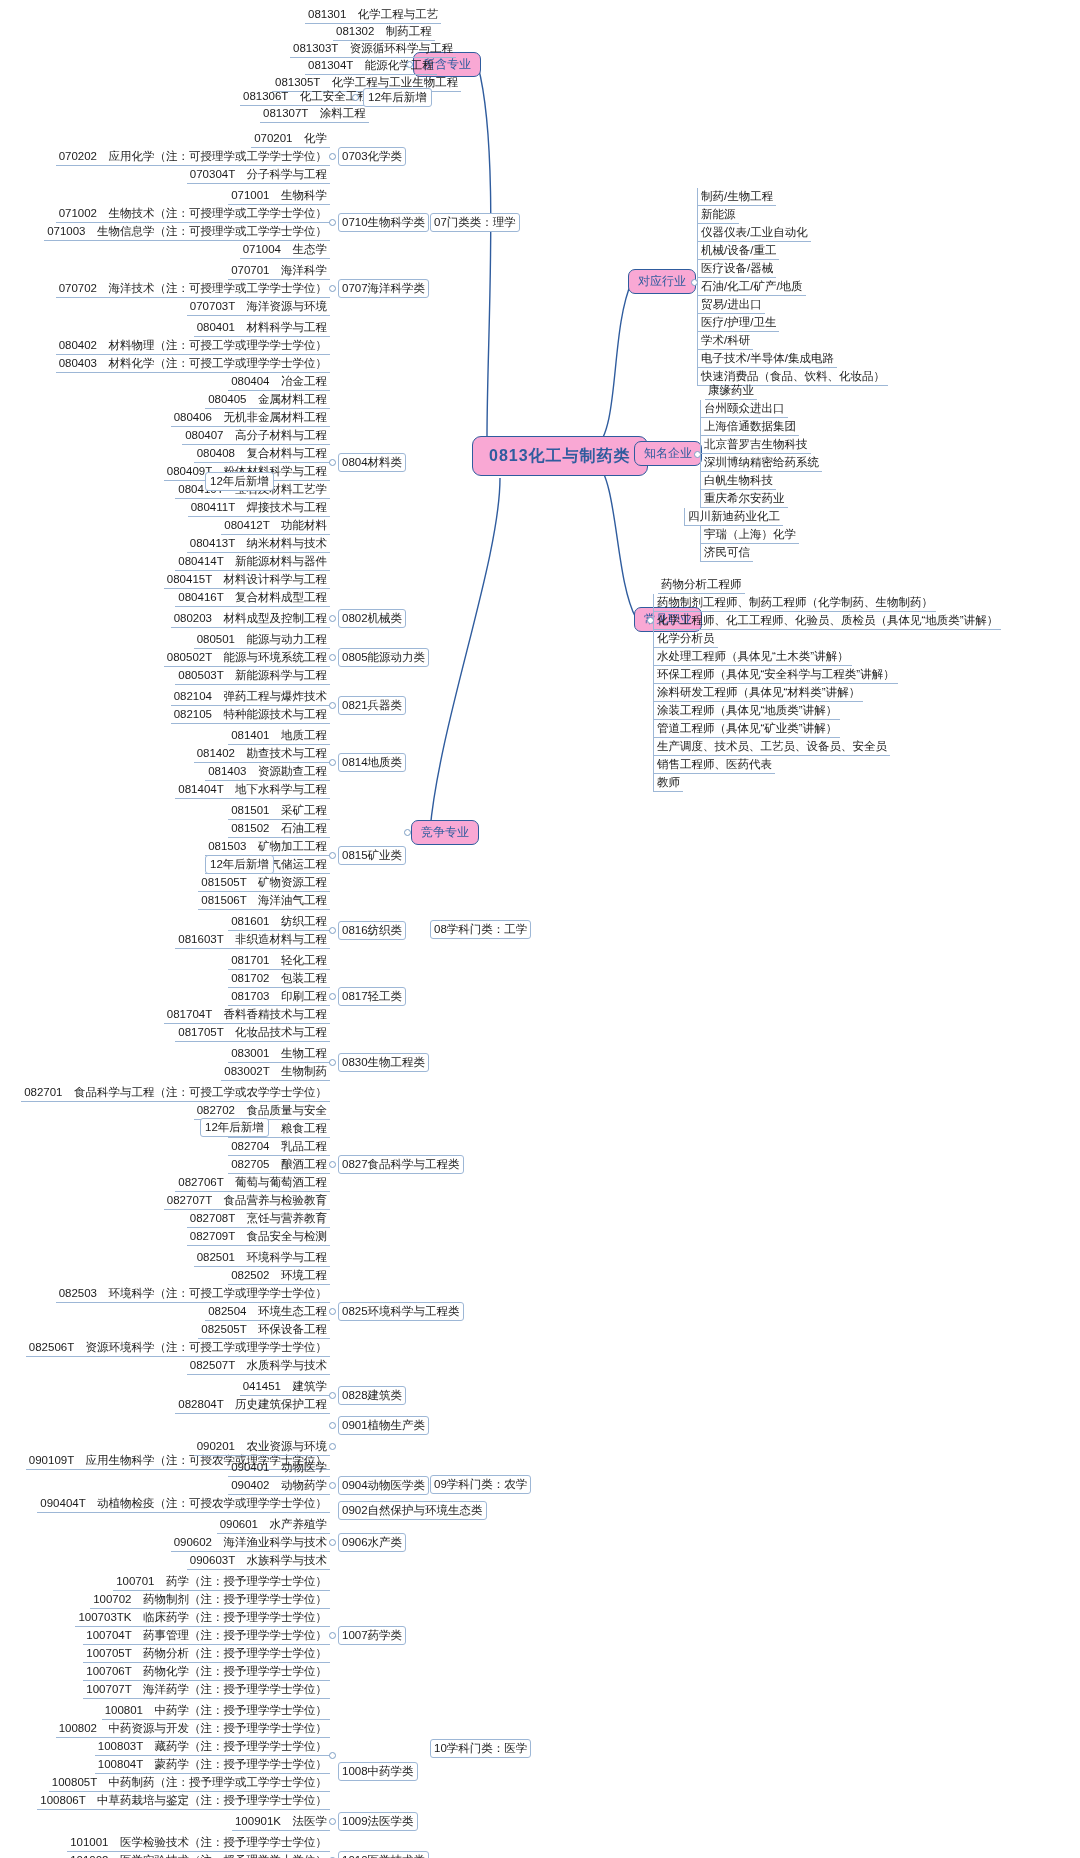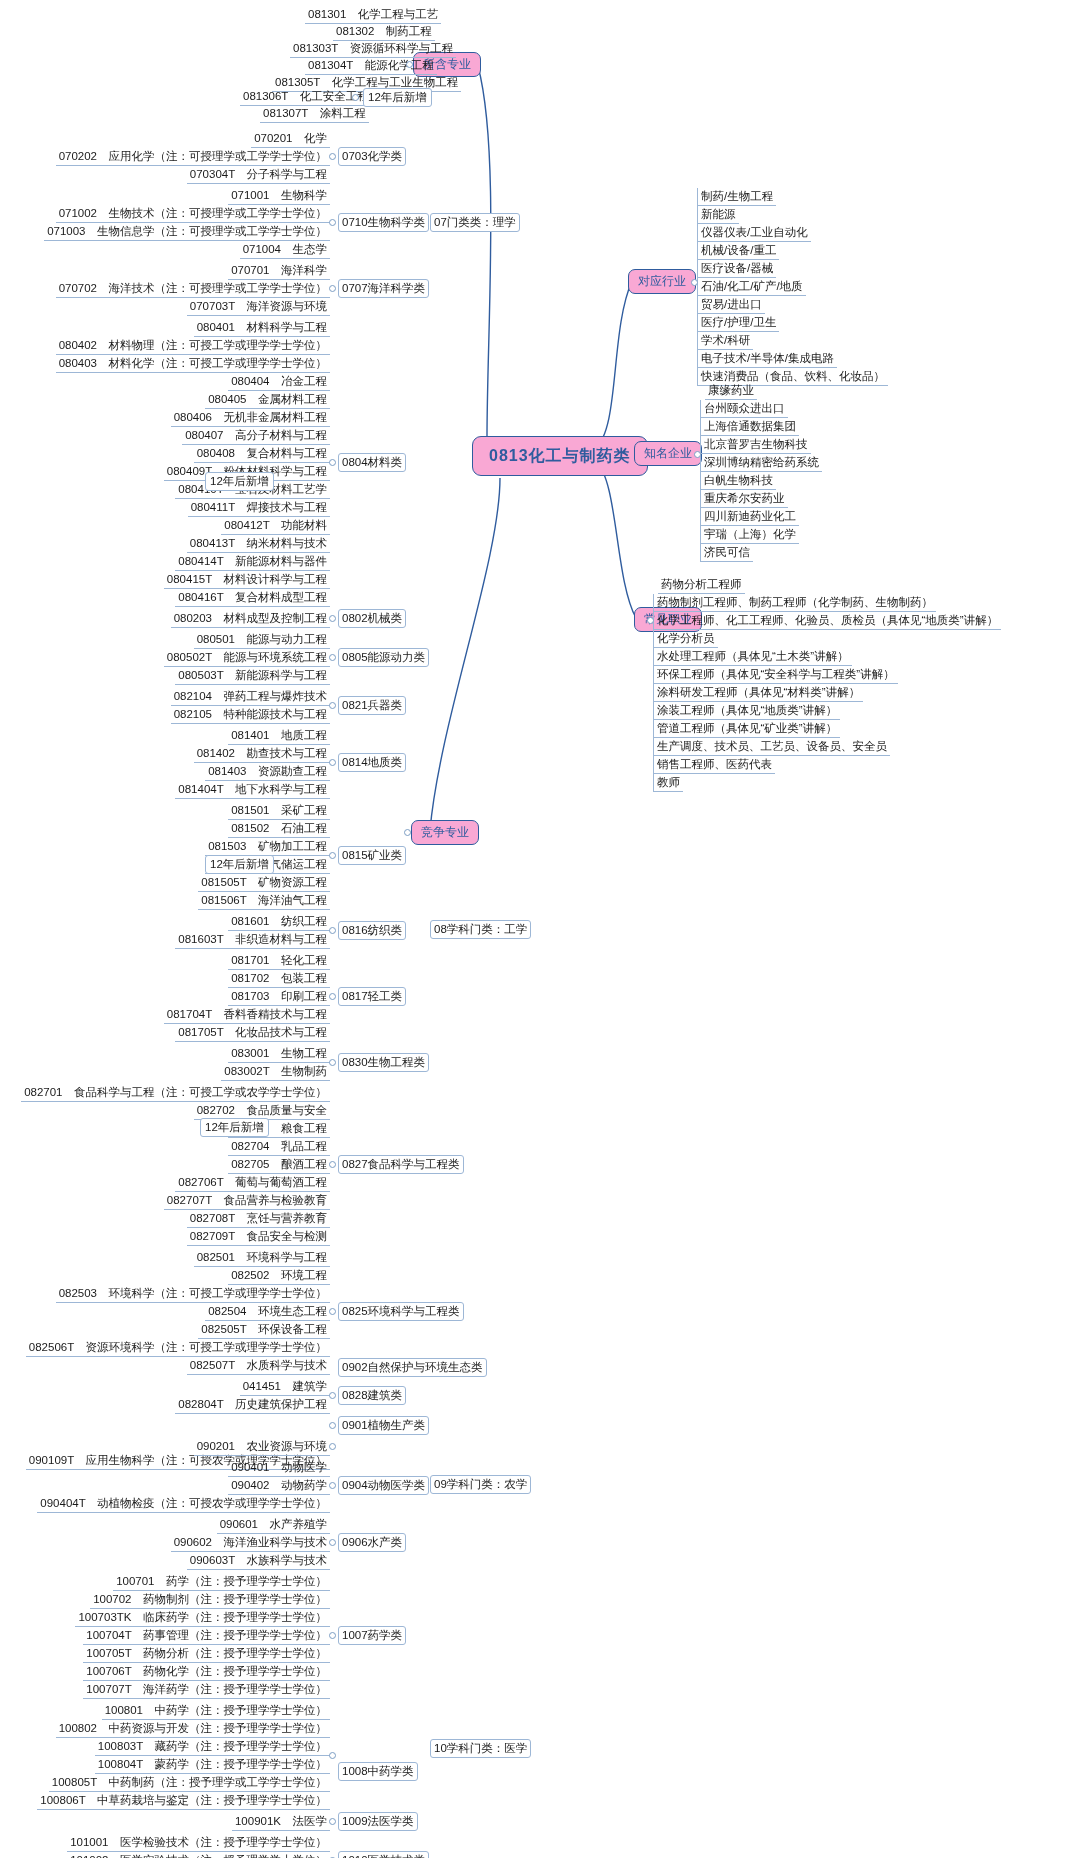--- a/index.html
+++ b/index.html
@@ -121,21 +121,21 @@
   <div class="leaf lbar" style="left:697px;top:368px;">快速消费品（食品、饮料、化妆品）</div>
   <div class="dot" style="left:691px;top:279px;"></div>
 
   <div class="leaf" style="left:705px;top:382px;">康缘药业</div>
   <div class="leaf lbar" style="left:700px;top:400px;">台州颐众进出口</div>
   <div class="leaf lbar" style="left:700px;top:418px;">上海倍通数据集团</div>
   <div class="leaf lbar" style="left:700px;top:436px;">北京普罗吉生物科技</div>
   <div class="leaf lbar" style="left:700px;top:454px;">深圳博纳精密给药系统</div>
   <div class="leaf lbar" style="left:700px;top:472px;">白帆生物科技</div>
   <div class="leaf lbar" style="left:700px;top:490px;">重庆希尔安药业</div>
-  <div class="leaf lbar" style="left:700px;top:508px;">四川新迪药业化工</div>
+  <div class="leaf lbar" style="left:684px;top:508px;">四川新迪药业化工</div>
   <div class="leaf lbar" style="left:700px;top:526px;">宇瑞（上海）化学</div>
   <div class="leaf lbar" style="left:700px;top:544px;">济民可信</div>
   <div class="dot" style="left:694px;top:451px;"></div>
 
   <div class="leaf" style="left:658px;top:576px;">药物分析工程师</div>
   <div class="leaf lbar" style="left:653px;top:594px;">药物制剂工程师、制药工程师（化学制药、生物制药）</div>
   <div class="leaf lbar" style="left:653px;top:612px;">化学工程师、化工工程师、化验员、质检员（具体见“地质类”讲解）</div>
   <div class="leaf lbar" style="left:653px;top:630px;">化学分析员</div>
   <div class="leaf lbar" style="left:653px;top:648px;">水处理工程师（具体见“土木类”讲解）</div>
   <div class="leaf lbar" style="left:653px;top:666px;">环保工程师（具体见“安全科学与工程类”讲解）</div>
@@ -244,21 +244,21 @@
       <div class="grpbox" style="left: 338px; top: 1302px;">0825环境科学与工程类</div>
       <div class="dot" style="left: 329px; top: 1308px;"></div>
       <div class="leaf" style="top: 1378px; right: 750px;">041451　建筑学</div>
       <div class="leaf" style="top: 1396px; right: 750px;">082804T　历史建筑保护工程</div>
       <div class="grpbox" style="left: 338px; top: 1386px;">0828建筑类</div>
       <div class="dot" style="left: 329px; top: 1392px;"></div>
       <div class="leaf" style="top: 1452px; right: 750px;">090109T　应用生物科学（注：可授农学或理学学士学位）</div>
       <div class="grpbox" style="left: 338px; top: 1416px;">0901植物生产类</div>
       <div class="dot" style="left: 329px; top: 1422px;"></div>
       <div class="leaf" style="top: 1438px; right: 750px;">090201　农业资源与环境</div>
-      <div class="grpbox" style="left: 338px; top: 1358px;">0902自然保护与环境生态类</div>
+      <div class="grpbox" style="left: 338px; top: 1501px;">0902自然保护与环境生态类</div>
       <div class="dot" style="left: 329px; top: 1443px;"></div>
       <div class="leaf" style="top: 1459px; right: 750px;">090401　动物医学</div>
       <div class="leaf" style="top: 1477px; right: 750px;">090402　动物药学</div>
       <div class="leaf" style="top: 1495px; right: 750px;">090404T　动植物检疫（注：可授农学或理学学士学位）</div>
       <div class="grpbox" style="left: 338px; top: 1476px;">0904动物医学类</div>
       <div class="dot" style="left: 329px; top: 1482px;"></div>
       <div class="leaf" style="top: 1516px; right: 750px;">090601　水产养殖学</div>
       <div class="leaf" style="top: 1534px; right: 750px;">090602　海洋渔业科学与技术</div>
       <div class="leaf" style="top: 1552px; right: 750px;">090603T　水族科学与技术</div>
       <div class="grpbox" style="left: 338px; top: 1533px;">0906水产类</div>

